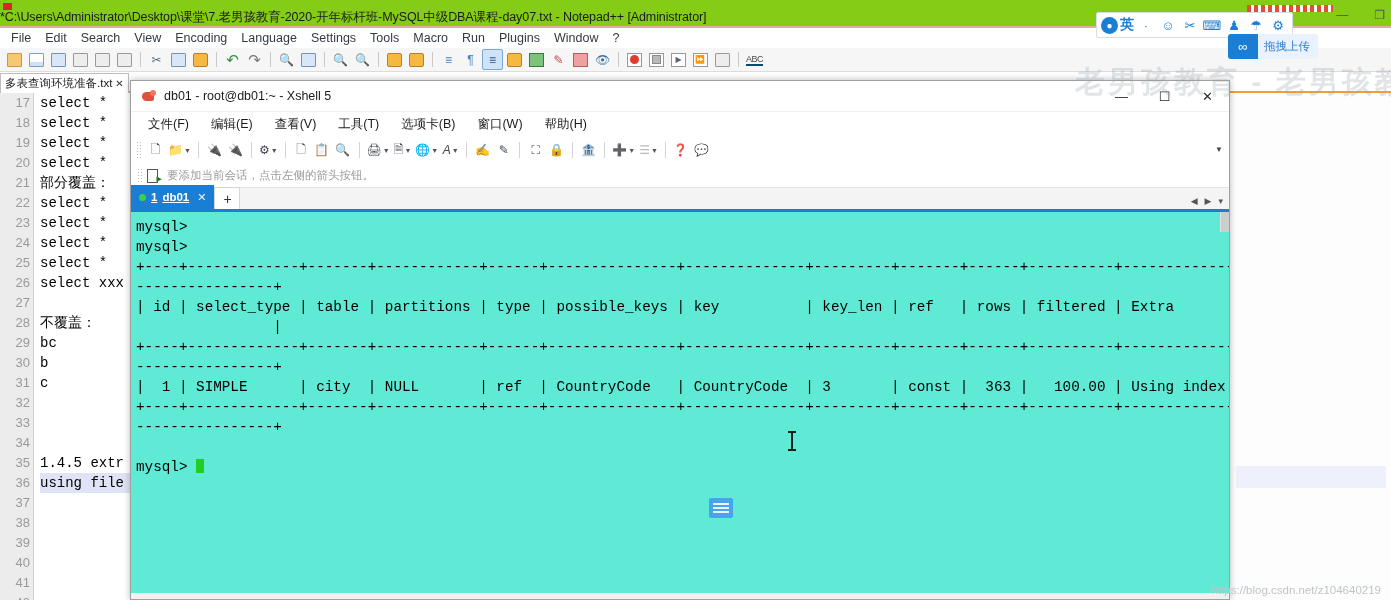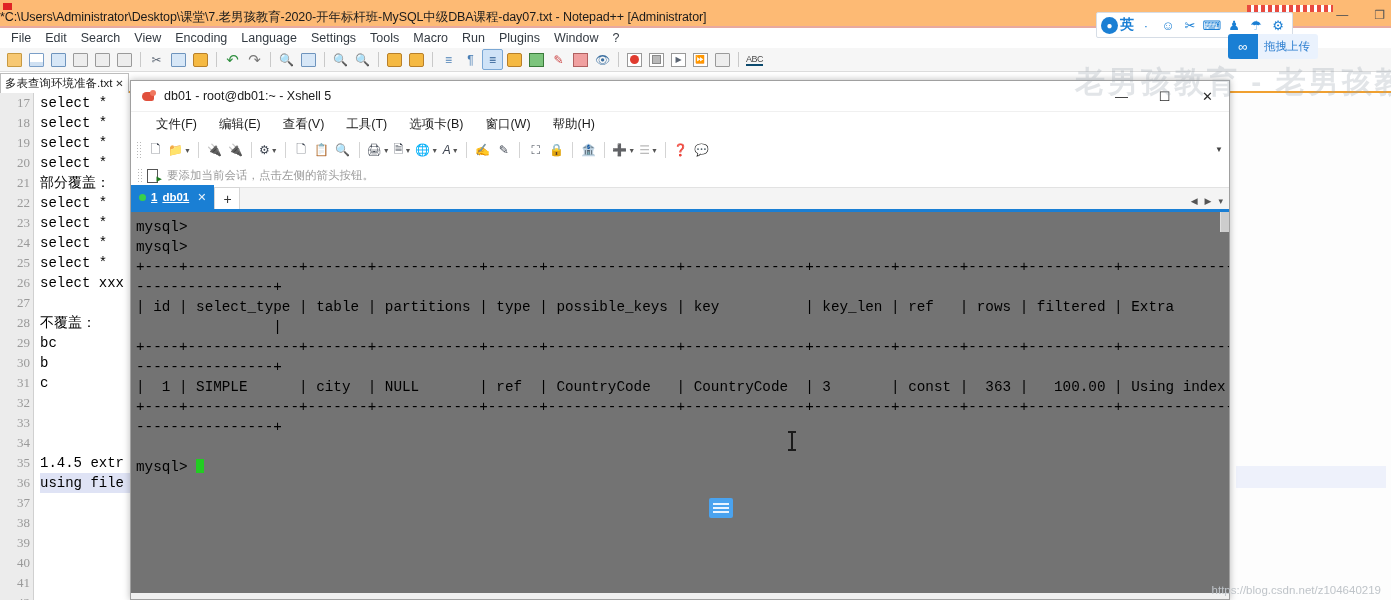--- a/index.html
+++ b/index.html
@@ -9,21 +9,21 @@
     background: #ffffff;
     font-family: "Liberation Sans", sans-serif;
   }
   #root { position: relative; width: 1391px; height: 600px; background: #ffffff; }
 
   
   .npp-window { position: absolute; inset: 0; background: #ffffff; }
 
   .npp-topbar {
     position: absolute; left: 0; top: 0; width: 1391px; height: 28px;
-    background: #fdba74;
+    background: #84cc16;
   }
   .npp-red-mark {
     position: absolute; left: 3px; top: 3px; width: 9px; height: 7px;
     background: #e02424;
   }
   .npp-red-dashes {
     position: absolute; right: 58px; top: 5px; width: 86px; height: 7px;
     background: repeating-linear-gradient(to right, #e84a3f 0 4px, #ffffff 4px 7px);
   }
   .npp-title {
@@ -81,21 +81,21 @@
     color: #1b1b1b; white-space: nowrap;
   }
   .npp-tab-close { margin-left: 3px; font-size: 10px; color: #333; }
 
   .npp-editor {
     position: absolute; left: 0; top: 93px; width: 1391px; height: 507px;
     background: #ffffff; display: flex;
   }
   .npp-gutter {
     width: 34px; background: #ececec; color: #9a9a9a;
-    font-family: Liberation Serif, serif; font-size: 13px;
+    font-family: Liberation Sans, sans-serif; font-size: 13px;
     text-align: right; padding-right: 3px; border-right: 1px solid #d0d0d0;
   }
   .npp-gutter div { height: 20px; line-height: 20px; }
   .npp-code {
     flex: 1; font-family: "Liberation Mono", monospace; font-size: 14px;
     color: #000; padding-left: 6px; position: relative;
   }
   .npp-code div { height: 20px; line-height: 20px; white-space: pre; }
   .npp-code div.hl { background: #dfe3f5; }
 
@@ -123,21 +123,21 @@
   }
   .xs-title { font-size: 12.5px; color: #1b1b1b; }
   .xs-winbtns { position: absolute; right: 0; top: 0; display: flex; height: 31px; }
   .xs-winbtn {
     width: 43px; height: 31px; display: flex; align-items: center;
     justify-content: center; font-size: 13px; color: #2b2b2b;
   }
 
   .xs-menubar {
     height: 24px; background: #ffffff; display: flex; align-items: center;
-    padding-left: 14px; gap: 0px;
+    padding-left: 6px; gap: 0px;
   }
   .xs-menu-item {
     font-size: 12.5px; color: #1b1b1b; padding: 0 11px; line-height: 24px;
     white-space: nowrap;
   }
 
   .xs-toolbar {
     height: 28px; background: #ffffff; display: flex; align-items: center;
     padding-left: 5px; position: relative;
   }
@@ -191,21 +191,21 @@
     width: 26px; height: 22px; background: #ffffff; display: flex;
     align-items: center; justify-content: center; font-size: 14px; color: #333;
     border: 1px solid #d6d6d6; border-bottom: none;
   }
   .xs-tabnav {
     position: absolute; right: 6px; bottom: 3px; display: flex; gap: 7px;
     font-size: 9px; color: #555; align-items: center;
   }
 
   .xs-term {
-    position: relative; background: #737373; height: 381px; overflow: hidden;
+    position: relative; background: #5eead4; height: 381px; overflow: hidden;
     font-family: "Liberation Mono", monospace; font-size: 14.3px; line-height: 20px;
     color: #000000; padding: 5px 0 4px 5px;
   }
   .xs-term div { white-space: pre; height: 20px; }
   .term-inv { background: #000000; color: #ffffff; }
   .term-cursor {
     display: inline-block; width: 8px; height: 14px; background: #22cc22;
     vertical-align: -2px;
   }
   .xs-scroll {

